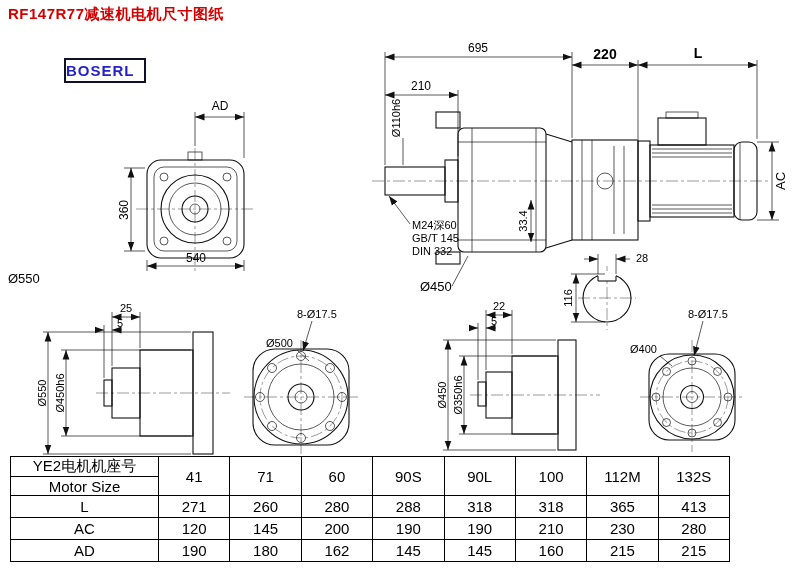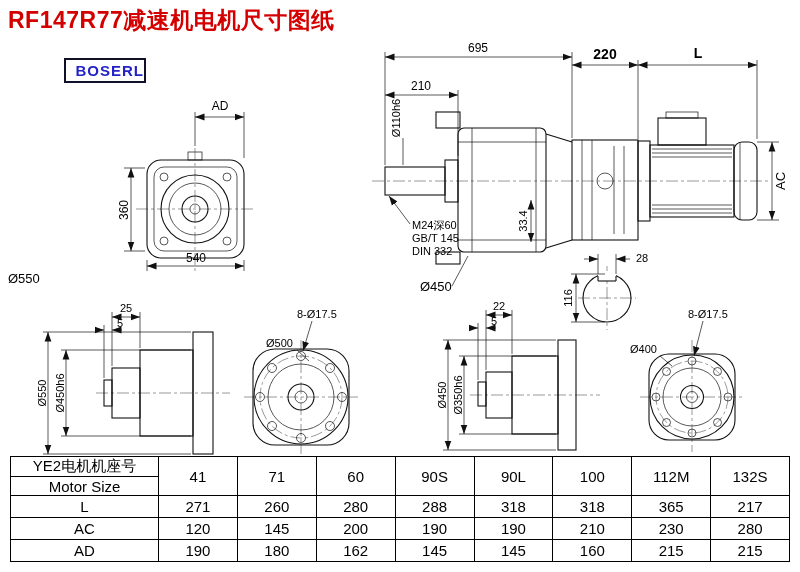--- a/index.html
+++ b/index.html
@@ -1,30 +1,30 @@
 <!DOCTYPE html>
 <html><head>
 <meta charset="utf-8">
 <style>
   *{margin:0;padding:0;box-sizing:border-box}
   html,body{width:800px;height:572px;background:#fff;font-family:"Liberation Sans",sans-serif;overflow:hidden;position:relative}
-  .title{position:absolute;left:8px;top:5px;font-size:23px;font-weight:bold;color:#d40000;letter-spacing:.5px;white-space:nowrap}
-  .brand{position:absolute;left:64px;top:58px;width:82px;height:25px;border:2px solid #101028;display:flex;align-items:center;justify-content:flex-end;background:#fff}
+  .title{position:absolute;left:8px;top:5px;font-size:15px;font-weight:bold;color:#d40000;letter-spacing:.5px;white-space:nowrap}
+  .brand{position:absolute;left:64px;top:58px;width:82px;height:25px;border:2px solid #101028;display:flex;align-items:center;justify-content:flex-start;background:#fff}
   .brand span{color:#2323c8;font-weight:bold;font-size:15px;letter-spacing:1px}
   svg.sheet{position:absolute;left:0;top:0}
   .ln{stroke:#111;stroke-width:1.1;fill:none}
   .fn{stroke:#111;stroke-width:.7;fill:none}
   .cl{stroke:#555;stroke-width:.6;fill:none;stroke-dasharray:12 3 3 3}
   text{fill:#000}
   .t11{font-size:11px}
   .t12{font-size:12px}
   .t13{font-size:13px}
   .t14{font-size:14px;font-weight:bold}
   .wh{fill:#fff;stroke:none}
-  .tbl{position:absolute;left:10px;top:456px;width:780px;border-collapse:collapse;table-layout:fixed;background:#fff}
+  .tbl{position:absolute;left:10px;top:456px;width:720px;border-collapse:collapse;table-layout:fixed;background:#fff}
   .tbl td{border:1px solid #000;text-align:center;font-size:15px;color:#000;padding:0 2px;height:22px}
   .tbl tr.hdr td{height:19px}
 </style>
 </head>
 <body>
 
 <svg class="sheet" width="800" height="455" viewBox="0 0 800 455">
   <defs>
     <marker id="arr" viewBox="0 0 10 8" markerWidth="10" markerHeight="8" refX="9.5" refY="4" orient="auto-start-reverse" markerUnits="userSpaceOnUse">
       <path d="M0,0.6 L9.5,4 L0,7.4 Z" fill="#111"></path>
@@ -290,21 +290,21 @@
   </tr>
   <tr>
     <td>L</td>
     <td>271</td>
     <td>260</td>
     <td>280</td>
     <td>288</td>
     <td>318</td>
     <td>318</td>
     <td>365</td>
-    <td>217</td>
+    <td>413</td>
   </tr>
   <tr>
     <td>AC</td>
     <td>120</td>
     <td>145</td>
     <td>200</td>
     <td>190</td>
     <td>190</td>
     <td>210</td>
     <td>230</td>

